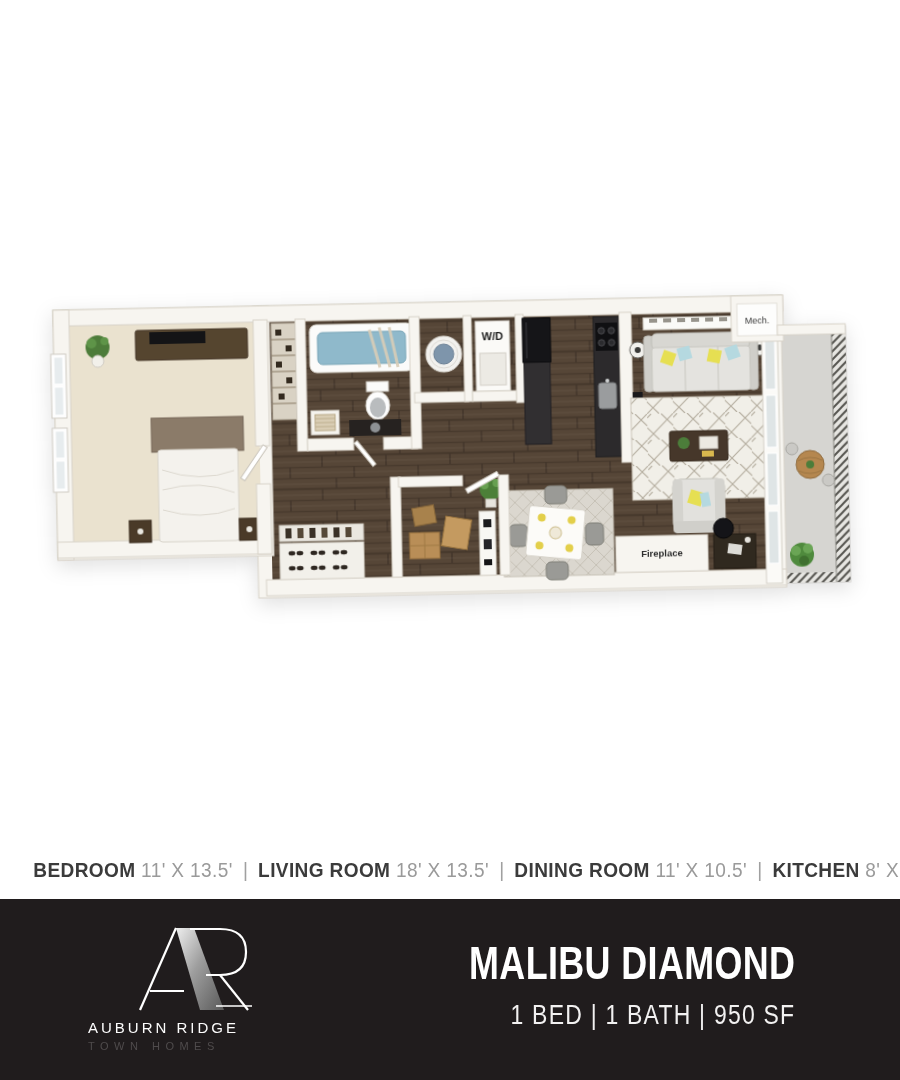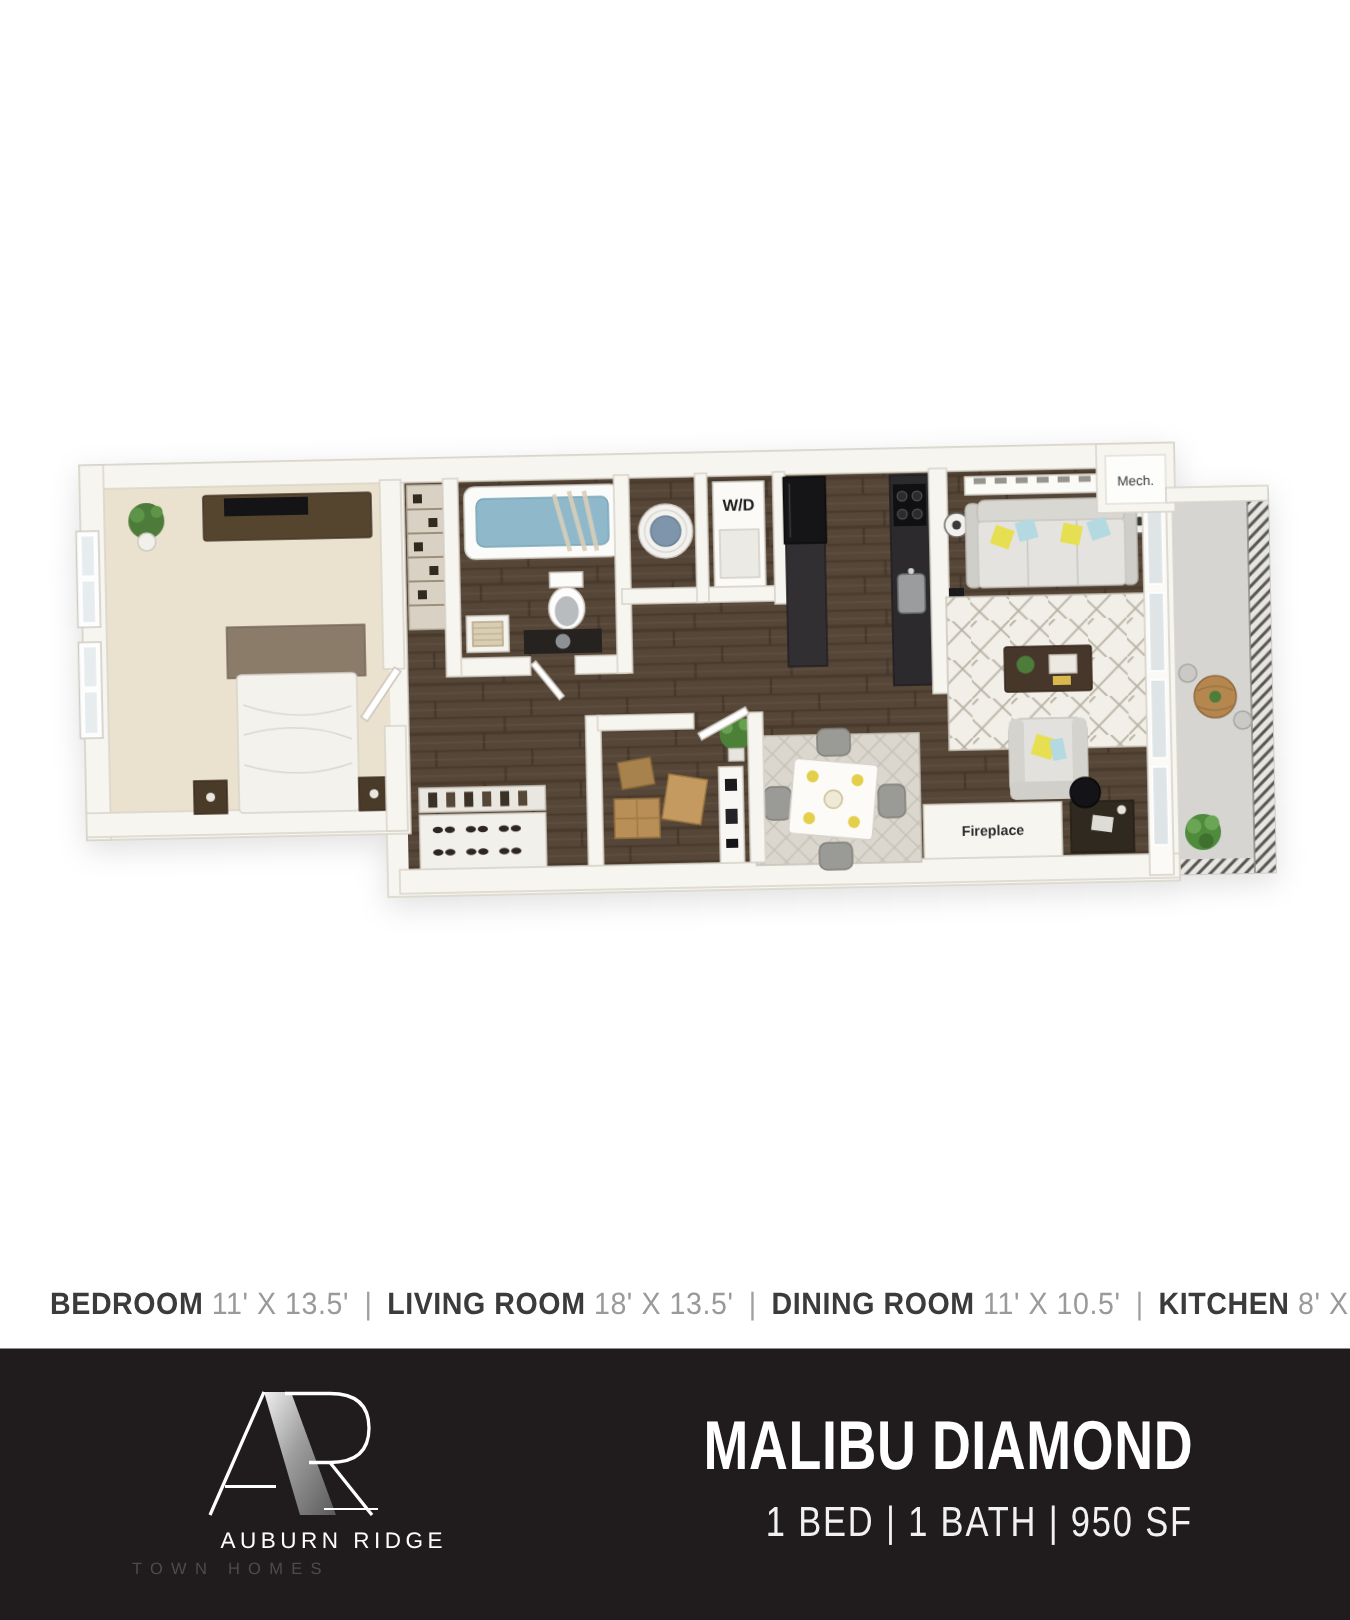--- a/index.html
+++ b/index.html
@@ -13,21 +13,21 @@
   
   .dims{position:absolute;top:858px;left:0;width:900px;text-align:center;white-space:nowrap;}
   .dims-inner{display:inline-block;transform:scaleX(.93);transform-origin:50% 50%;font-size:20.5px;}
   .dims .rname{font-weight:700;color:#3b3b3b;letter-spacing:.4px;}
   .dims .rsize{font-weight:400;color:#9a9a9a;margin-left:6px;letter-spacing:.4px;}
   .dims .sep{color:#a0a0a0;font-weight:300;margin:0 11px;}
 
   
   .footer{position:absolute;left:0;top:899px;width:900px;height:181px;background:#201c1d;}
   .logo-svg{position:absolute;left:128px;top:926px;width:130px;height:86px;}
-  .brand-name{position:absolute;left:88px;top:1019px;width:210px;text-align:right;color:#fdfdfd;
+  .brand-name{position:absolute;left:88px;top:1019px;width:210px;text-align:left;color:#fdfdfd;
               font-size:15px;letter-spacing:3px;font-weight:400;}
   .brand-tag{position:absolute;left:88px;top:1040px;width:210px;color:#4f4b4c;
              font-size:11px;letter-spacing:5.5px;font-weight:400;}
   .plan-name{position:absolute;right:105px;top:936px;color:#ffffff;font-size:46px;font-weight:700;
              white-space:nowrap;transform:scaleX(.78);transform-origin:100% 50%;letter-spacing:.5px;}
   .plan-specs{position:absolute;right:105px;top:999px;color:#f2f1f1;font-size:28px;font-weight:400;
               white-space:nowrap;transform:scaleX(.82);transform-origin:100% 50%;letter-spacing:1.5px;}
   .watermark{position:absolute;left:20px;top:1034px;font-size:34px;color:rgba(250,250,250,.88);
              z-index:6;letter-spacing:.5px;}
   svg text{font-family:"Liberation Sans",sans-serif;}

